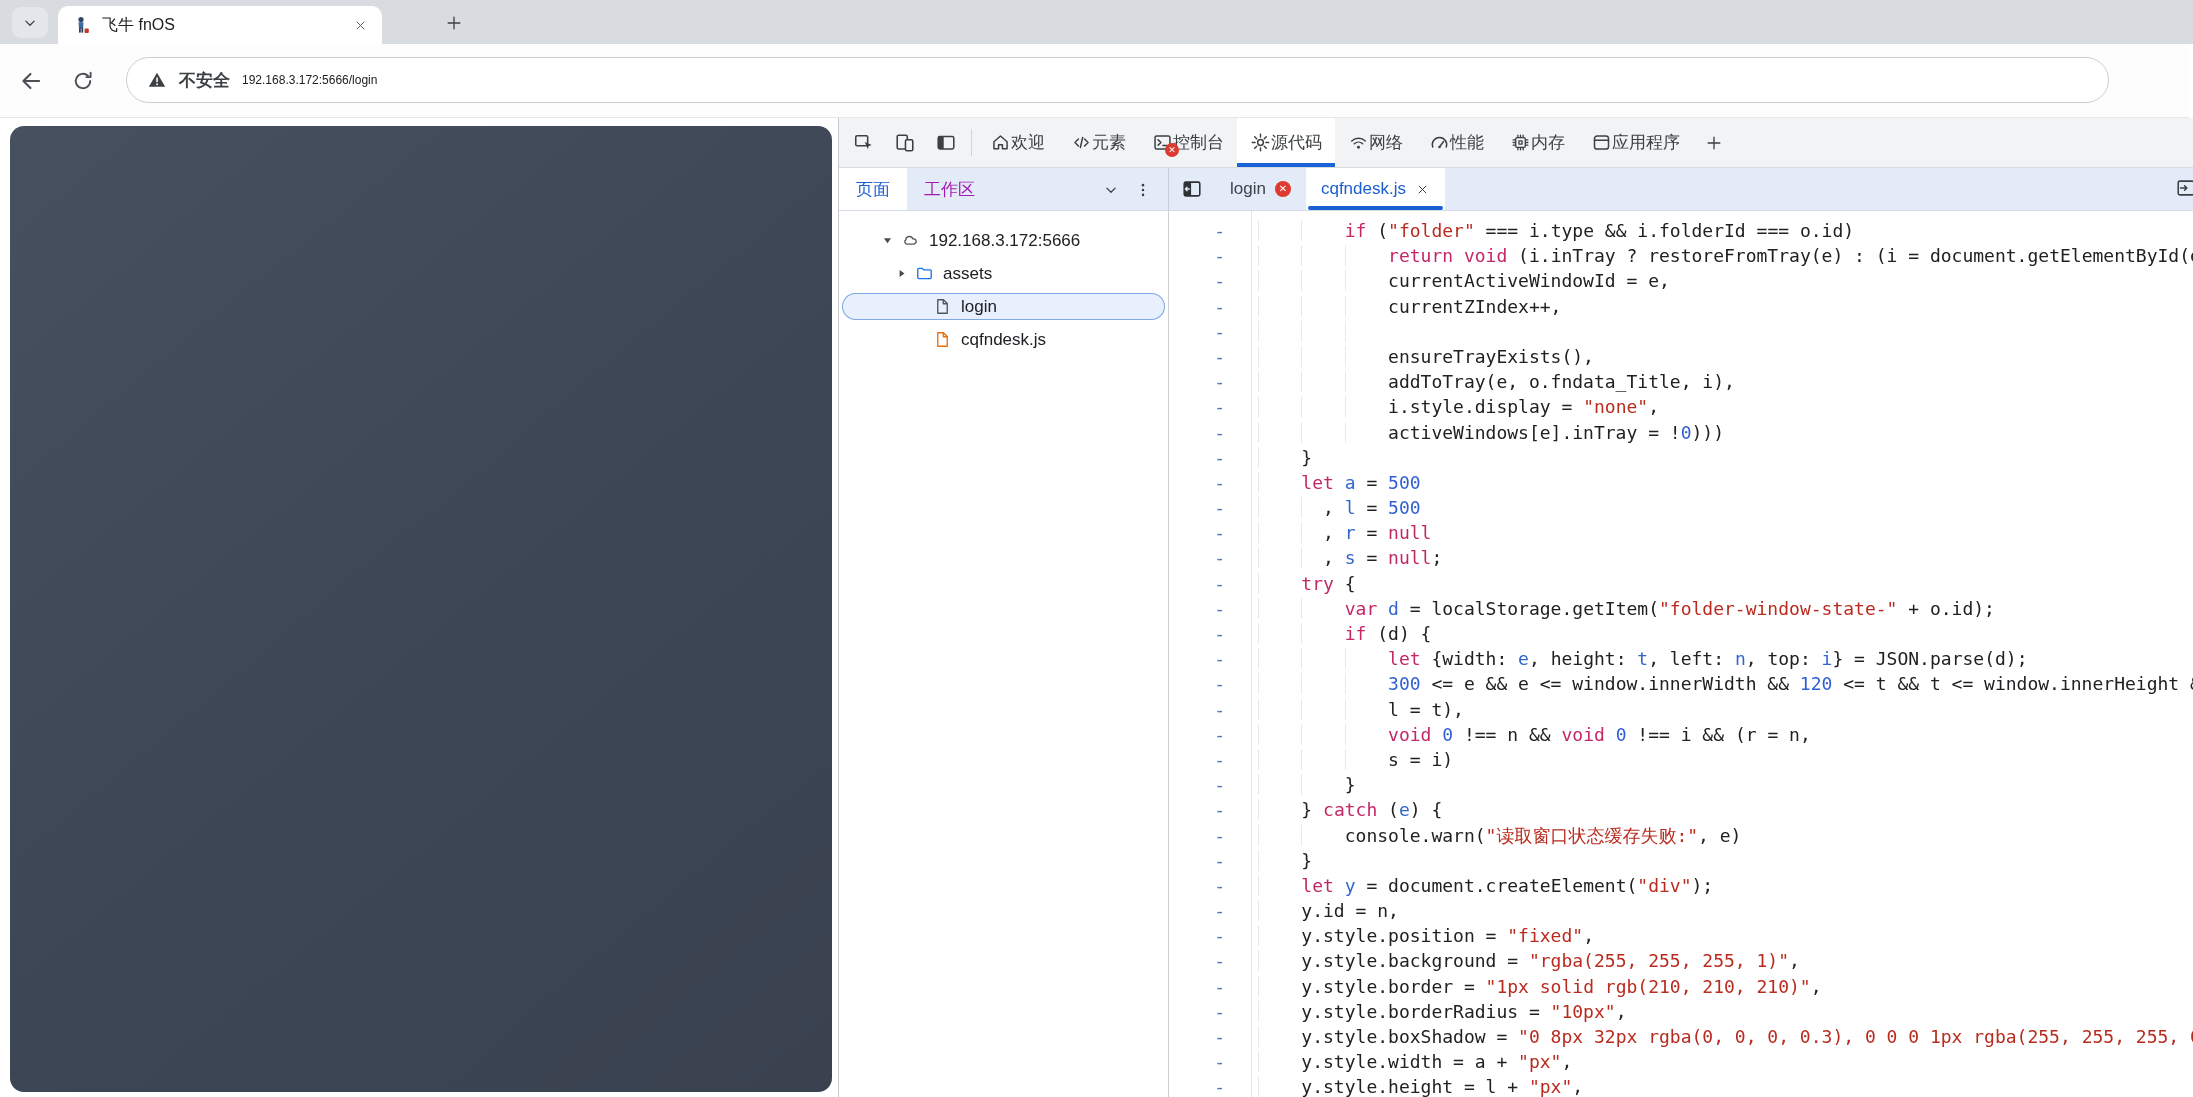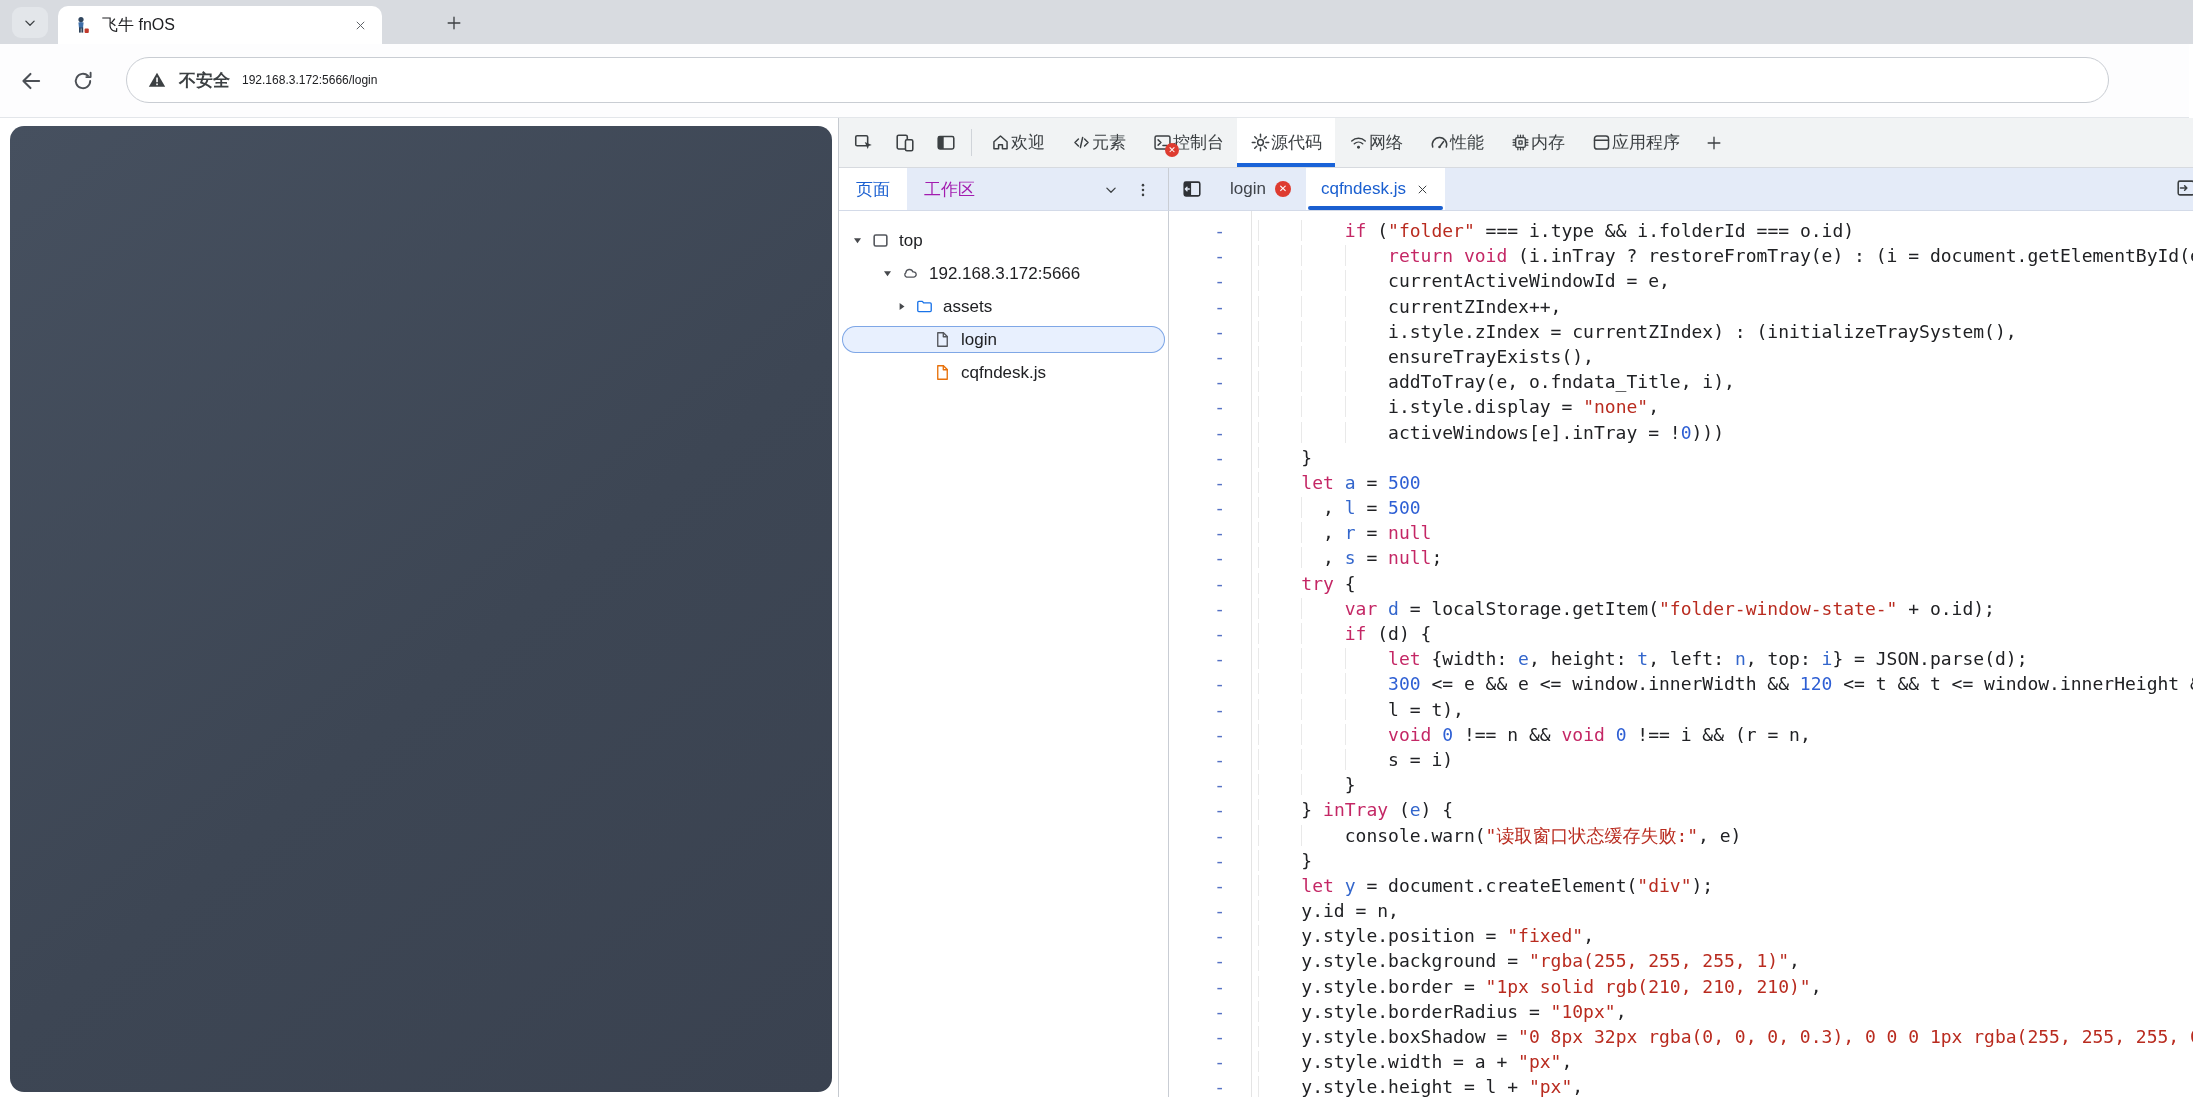--- a/index.html
+++ b/index.html
@@ -327,37 +327,20 @@
               <rect x="3.5" y="4.5" width="17" height="15" rx="1.8"></rect>
               <path d="M6 12h6.5M10.5 9.6l2.4 2.4-2.4 2.4"></path>
             </svg></span>
       </div>
     </div>
   </div>
 
   <div class="dt-body">
     <div class="sidebar">
       <div class="tree" id="tree">
-          <div class="trow" style="padding-left: 12px;">
-            <span class="arr">
-              <span style="display: inline-flex;">
-                <svg viewBox="0 0 24 24" fill="currentColor" width="13" height="13">
-                  <path d="M5.5 8h13l-6.5 9z"></path>
-                </svg>
-              </span>
-            </span>
-            <span class="ticon" style="color: rgb(83, 86, 92);">
-              <span style="display: inline-flex;">
-                <svg viewBox="0 0 24 24" fill="none" stroke="currentColor" stroke-width="2" stroke-linecap="round" stroke-linejoin="round" width="19" height="19">
-                  <rect x="4" y="5" width="16" height="14" rx="2"></rect>
-                </svg>
-              </span>
-            </span>
-            <span>top</span>
-          </div>
           <div class="trow" style="padding-left: 42px;">
             <span class="arr">
               <span style="display: inline-flex;">
                 <svg viewBox="0 0 24 24" fill="currentColor" width="13" height="13">
                   <path d="M5.5 8h13l-6.5 9z"></path>
                 </svg>
               </span>
             </span>
             <span class="ticon" style="color: rgb(83, 86, 92);">
               <span style="display: inline-flex;">
@@ -411,40 +394,40 @@
           </div>
         </div>
     </div>
     <div class="editorpane">
       <div class="codewrap" id="code">
           <div class="crow partial"><span class="gut"></span><span class="ct"><span></span></span></div>
           <div class="crow"><span class="gut">-</span><span class="ct"><span><span class="tk-w">        </span><span class="tk-k">if</span><span class="tk-d"> (</span><span class="tk-s">"folder"</span><span class="tk-d"> === i.type &amp;&amp; i.folderId === o.id)</span></span></span></div>
           <div class="crow"><span class="gut">-</span><span class="ct"><span><span class="tk-w">            </span><span class="tk-k">return</span><span class="tk-d"> </span><span class="tk-k">void</span><span class="tk-d"> (i.inTray ? restoreFromTray(e) : (i = document.getElementById(e)) &amp;&amp; (</span></span></span></div>
           <div class="crow"><span class="gut">-</span><span class="ct"><span><span class="tk-w">            </span><span class="tk-d">currentActiveWindowId = e,</span></span></span></div>
           <div class="crow"><span class="gut">-</span><span class="ct"><span><span class="tk-w">            </span><span class="tk-d">currentZIndex++,</span></span></span></div>
-          <div class="crow"><span class="gut">-</span><span class="ct"><span><span class="tk-w">            </span><span class="tk-d">i.style.zIndex = currentZIndex) : (initializeTraySystem(),</span></span></span></div>
+          <div class="crow"><span class="gut">-</span><span class="ct"><span><span class="tk-w">            </span></span></span></div>
           <div class="crow"><span class="gut">-</span><span class="ct"><span><span class="tk-w">            </span><span class="tk-d">ensureTrayExists(),</span></span></span></div>
           <div class="crow"><span class="gut">-</span><span class="ct"><span><span class="tk-w">            </span><span class="tk-d">addToTray(e, o.fndata_Title, i),</span></span></span></div>
           <div class="crow"><span class="gut">-</span><span class="ct"><span><span class="tk-w">            </span><span class="tk-d">i.style.display = </span><span class="tk-s">"none"</span><span class="tk-d">,</span></span></span></div>
           <div class="crow"><span class="gut">-</span><span class="ct"><span><span class="tk-w">            </span><span class="tk-d">activeWindows[e].inTray = !</span><span class="tk-n">0</span><span class="tk-d">)))</span></span></span></div>
           <div class="crow"><span class="gut">-</span><span class="ct"><span><span class="tk-w">    </span><span class="tk-d">}</span></span></span></div>
           <div class="crow"><span class="gut">-</span><span class="ct"><span><span class="tk-w">    </span><span class="tk-k">let</span><span class="tk-d"> </span><span class="tk-v">a</span><span class="tk-d"> = </span><span class="tk-n">500</span></span></span></div>
           <div class="crow"><span class="gut">-</span><span class="ct"><span><span class="tk-w">      </span><span class="tk-d">, </span><span class="tk-v">l</span><span class="tk-d"> = </span><span class="tk-n">500</span></span></span></div>
           <div class="crow"><span class="gut">-</span><span class="ct"><span><span class="tk-w">      </span><span class="tk-d">, </span><span class="tk-v">r</span><span class="tk-d"> = </span><span class="tk-k">null</span></span></span></div>
           <div class="crow"><span class="gut">-</span><span class="ct"><span><span class="tk-w">      </span><span class="tk-d">, </span><span class="tk-v">s</span><span class="tk-d"> = </span><span class="tk-k">null</span><span class="tk-d">;</span></span></span></div>
           <div class="crow"><span class="gut">-</span><span class="ct"><span><span class="tk-w">    </span><span class="tk-k">try</span><span class="tk-d"> {</span></span></span></div>
           <div class="crow"><span class="gut">-</span><span class="ct"><span><span class="tk-w">        </span><span class="tk-k">var</span><span class="tk-d"> </span><span class="tk-v">d</span><span class="tk-d"> = localStorage.getItem(</span><span class="tk-s">"folder-window-state-"</span><span class="tk-d"> + o.id);</span></span></span></div>
           <div class="crow"><span class="gut">-</span><span class="ct"><span><span class="tk-w">        </span><span class="tk-k">if</span><span class="tk-d"> (d) {</span></span></span></div>
           <div class="crow"><span class="gut">-</span><span class="ct"><span><span class="tk-w">            </span><span class="tk-k">let</span><span class="tk-d"> {width: </span><span class="tk-v">e</span><span class="tk-d">, height: </span><span class="tk-v">t</span><span class="tk-d">, left: </span><span class="tk-v">n</span><span class="tk-d">, top: </span><span class="tk-v">i</span><span class="tk-d">} = JSON.parse(d);</span></span></span></div>
           <div class="crow"><span class="gut">-</span><span class="ct"><span><span class="tk-w">            </span><span class="tk-n">300</span><span class="tk-d"> &lt;= e &amp;&amp; e &lt;= window.innerWidth &amp;&amp; </span><span class="tk-n">120</span><span class="tk-d"> &lt;= t &amp;&amp; t &lt;= window.innerHeight &amp;&amp; (a = e,</span></span></span></div>
           <div class="crow"><span class="gut">-</span><span class="ct"><span><span class="tk-w">            </span><span class="tk-d">l = t),</span></span></span></div>
           <div class="crow"><span class="gut">-</span><span class="ct"><span><span class="tk-w">            </span><span class="tk-k">void</span><span class="tk-d"> </span><span class="tk-n">0</span><span class="tk-d"> !== n &amp;&amp; </span><span class="tk-k">void</span><span class="tk-d"> </span><span class="tk-n">0</span><span class="tk-d"> !== i &amp;&amp; (r = n,</span></span></span></div>
           <div class="crow"><span class="gut">-</span><span class="ct"><span><span class="tk-w">            </span><span class="tk-d">s = i)</span></span></span></div>
           <div class="crow"><span class="gut">-</span><span class="ct"><span><span class="tk-w">        </span><span class="tk-d">}</span></span></span></div>
-          <div class="crow"><span class="gut">-</span><span class="ct"><span><span class="tk-w">    </span><span class="tk-d">} </span><span class="tk-k">inTray</span><span class="tk-d"> (</span><span class="tk-v">e</span><span class="tk-d">) {</span></span></span></div>
+          <div class="crow"><span class="gut">-</span><span class="ct"><span><span class="tk-w">    </span><span class="tk-d">} </span><span class="tk-k">catch</span><span class="tk-d"> (</span><span class="tk-v">e</span><span class="tk-d">) {</span></span></span></div>
           <div class="crow"><span class="gut">-</span><span class="ct"><span><span class="tk-w">        </span><span class="tk-d">console.warn(</span><span class="tk-s">"读取窗口状态缓存失败:"</span><span class="tk-d">, e)</span></span></span></div>
           <div class="crow"><span class="gut">-</span><span class="ct"><span><span class="tk-w">    </span><span class="tk-d">}</span></span></span></div>
           <div class="crow"><span class="gut">-</span><span class="ct"><span><span class="tk-w">    </span><span class="tk-k">let</span><span class="tk-d"> </span><span class="tk-v">y</span><span class="tk-d"> = document.createElement(</span><span class="tk-s">"div"</span><span class="tk-d">);</span></span></span></div>
           <div class="crow"><span class="gut">-</span><span class="ct"><span><span class="tk-w">    </span><span class="tk-d">y.id = n,</span></span></span></div>
           <div class="crow"><span class="gut">-</span><span class="ct"><span><span class="tk-w">    </span><span class="tk-d">y.style.position = </span><span class="tk-s">"fixed"</span><span class="tk-d">,</span></span></span></div>
           <div class="crow"><span class="gut">-</span><span class="ct"><span><span class="tk-w">    </span><span class="tk-d">y.style.background = </span><span class="tk-s">"rgba(255, 255, 255, 1)"</span><span class="tk-d">,</span></span></span></div>
           <div class="crow"><span class="gut">-</span><span class="ct"><span><span class="tk-w">    </span><span class="tk-d">y.style.border = </span><span class="tk-s">"1px solid rgb(210, 210, 210)"</span><span class="tk-d">,</span></span></span></div>
           <div class="crow"><span class="gut">-</span><span class="ct"><span><span class="tk-w">    </span><span class="tk-d">y.style.borderRadius = </span><span class="tk-s">"10px"</span><span class="tk-d">,</span></span></span></div>
           <div class="crow"><span class="gut">-</span><span class="ct"><span><span class="tk-w">    </span><span class="tk-d">y.style.boxShadow = </span><span class="tk-s">"0 8px 32px rgba(0, 0, 0, 0.3), 0 0 0 1px rgba(255, 255, 255, 0.05)"</span></span></span></div>
           <div class="crow"><span class="gut">-</span><span class="ct"><span><span class="tk-w">    </span><span class="tk-d">y.style.width = a + </span><span class="tk-s">"px"</span><span class="tk-d">,</span></span></span></div>

